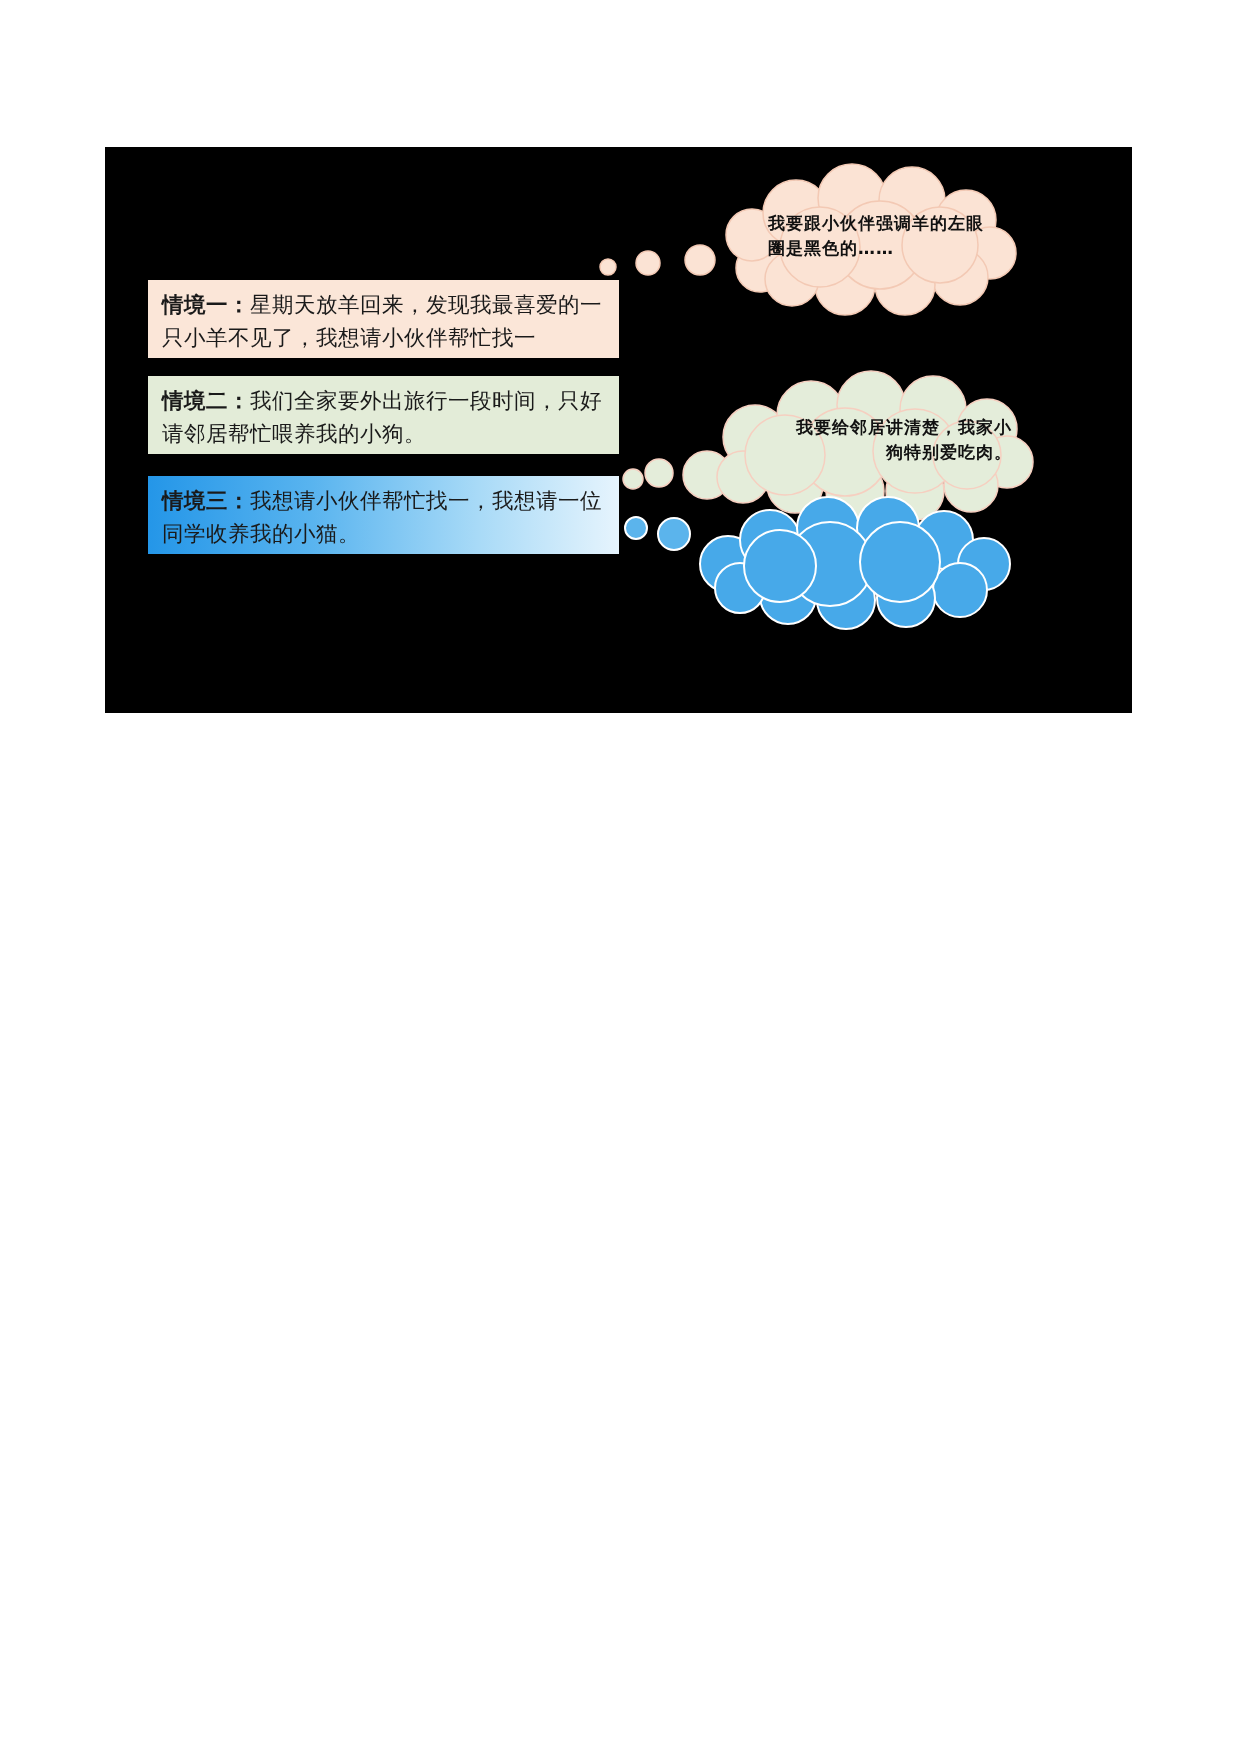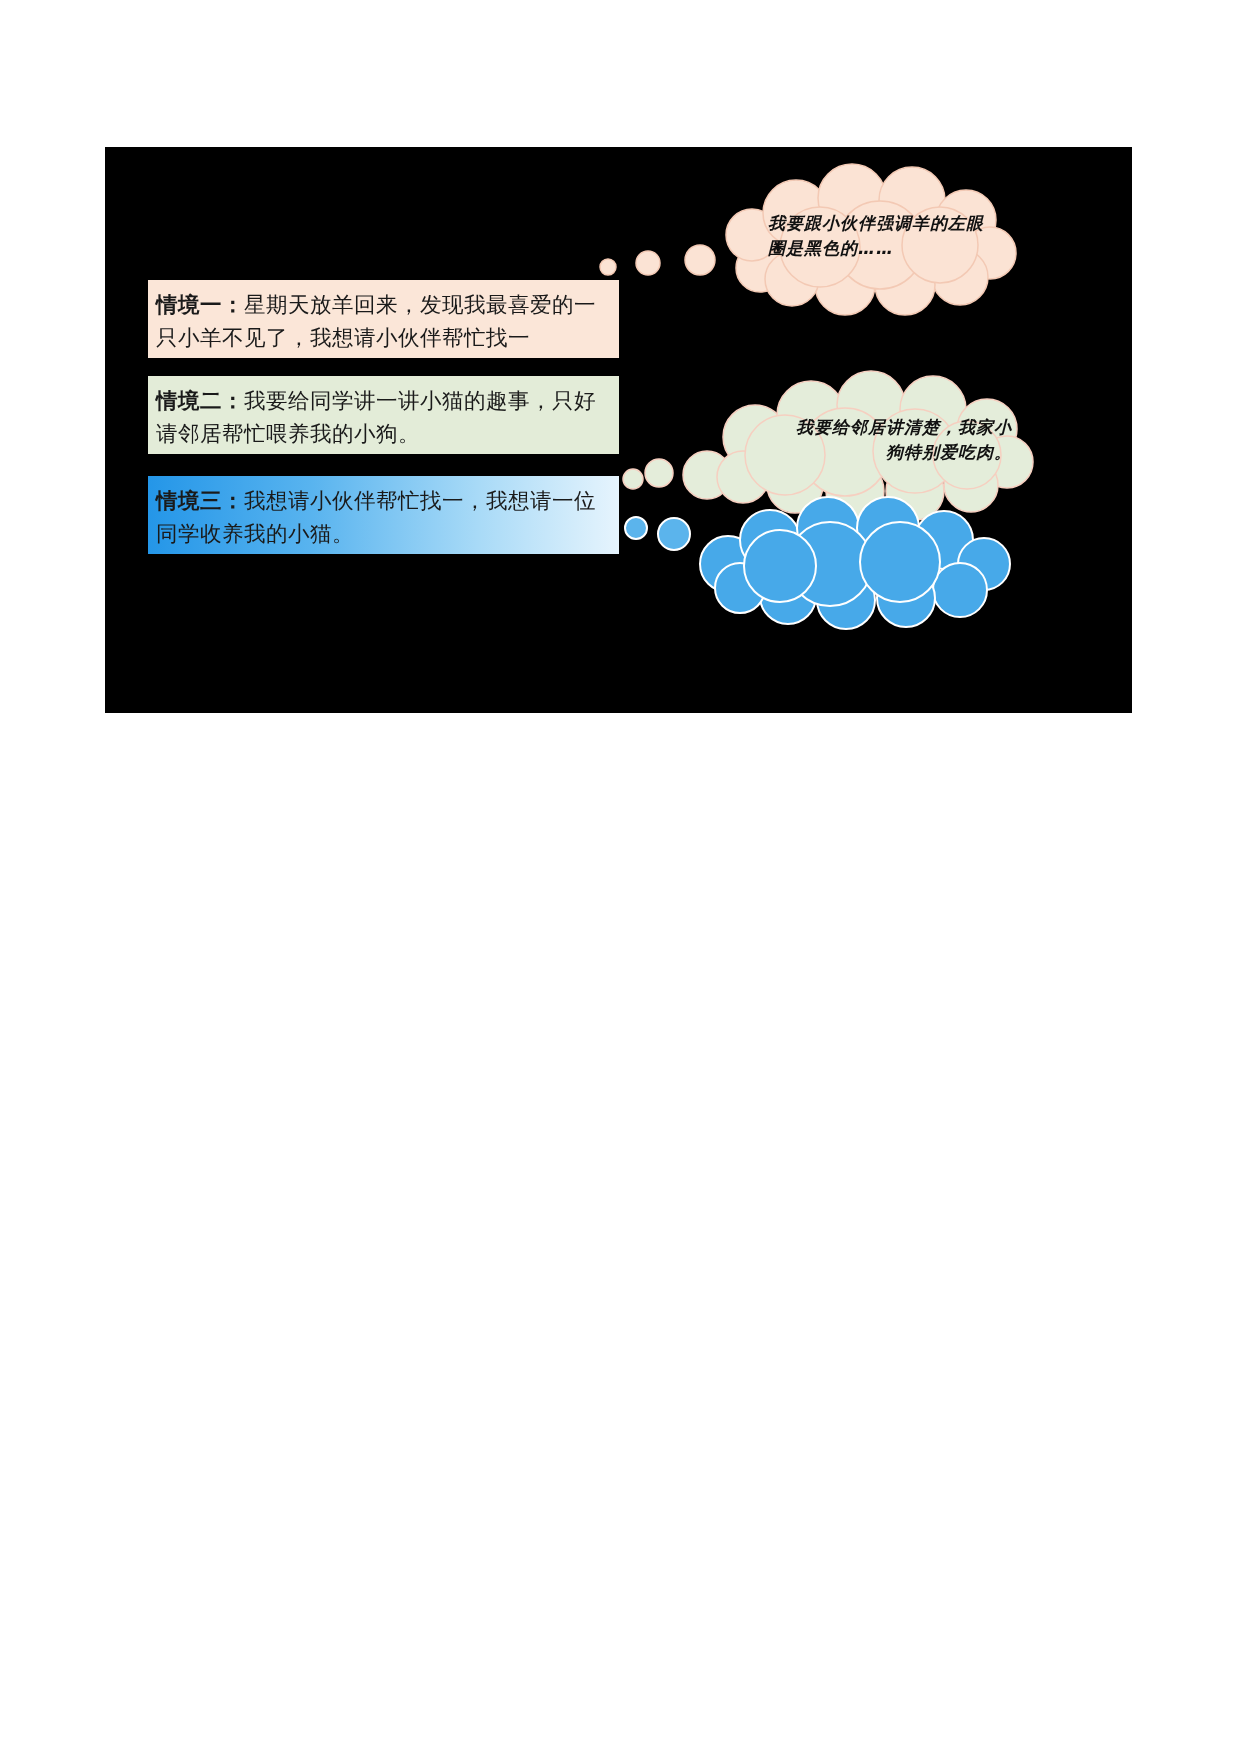--- a/index.html
+++ b/index.html
@@ -31,21 +31,21 @@
     width: 1027px;
     height: 566px;
     background: #000000;
     overflow: hidden;
   }
 
   
   .bar {
     position: absolute;
     box-sizing: border-box;
-    padding: 8px 14px 10px 8px;
+    padding: 8px 14px 10px 14px;
     font-family: "DejaVu Serif", serif;
     font-size: 21.5px;
     line-height: 33px;
     color: #1a1a1a;
     letter-spacing: 0.5px;
     z-index: 5;
   }
   .bar .lead {
     font-family: "DejaVu Serif", serif;
     font-weight: bold;
@@ -80,21 +80,20 @@
     z-index: 4;
   }
   .bubble svg {
     display: block;
     overflow: visible;
   }
   .bubble .btext {
     position: absolute;
     font-family: "DejaVu Sans", sans-serif;
     font-weight: bold;
-    font-style: italic;
     color: #111111;
     line-height: 25px;
     letter-spacing: 1px;
     white-space: pre-line;
   }
 
   
   #bubble1 { left: 495px; top: 18px; width: 420px; height: 140px; }
   #bubble1 .btext {
     left: 168px; top: 46px; width: 230px;
@@ -201,21 +200,21 @@
           <circle cx="300" cy="60" r="40"></circle>
         </g>
       </svg>
     </div>
 
     <div class="bar" id="bar1">
       <span class="lead">情境一：</span><span>星期天放羊回来，发现我最喜爱的一只小羊不见了，我想请小伙伴帮忙找一</span>
     </div>
 
     <div class="bar" id="bar2">
-      <span class="lead">情境二：</span><span>我要给同学讲一讲小猫的趣事，只好请邻居帮忙喂养我的小狗。</span>
+      <span class="lead">情境二：</span><span>我们全家要外出旅行一段时间，只好请邻居帮忙喂养我的小狗。</span>
     </div>
 
     <div class="bar" id="bar3">
       <span class="lead">情境三：</span><span>我想请小伙伴帮忙找一，我想请一位同学收养我的小猫。</span>
     </div>
 
   </div>
 </div>
 
 </body></html>

